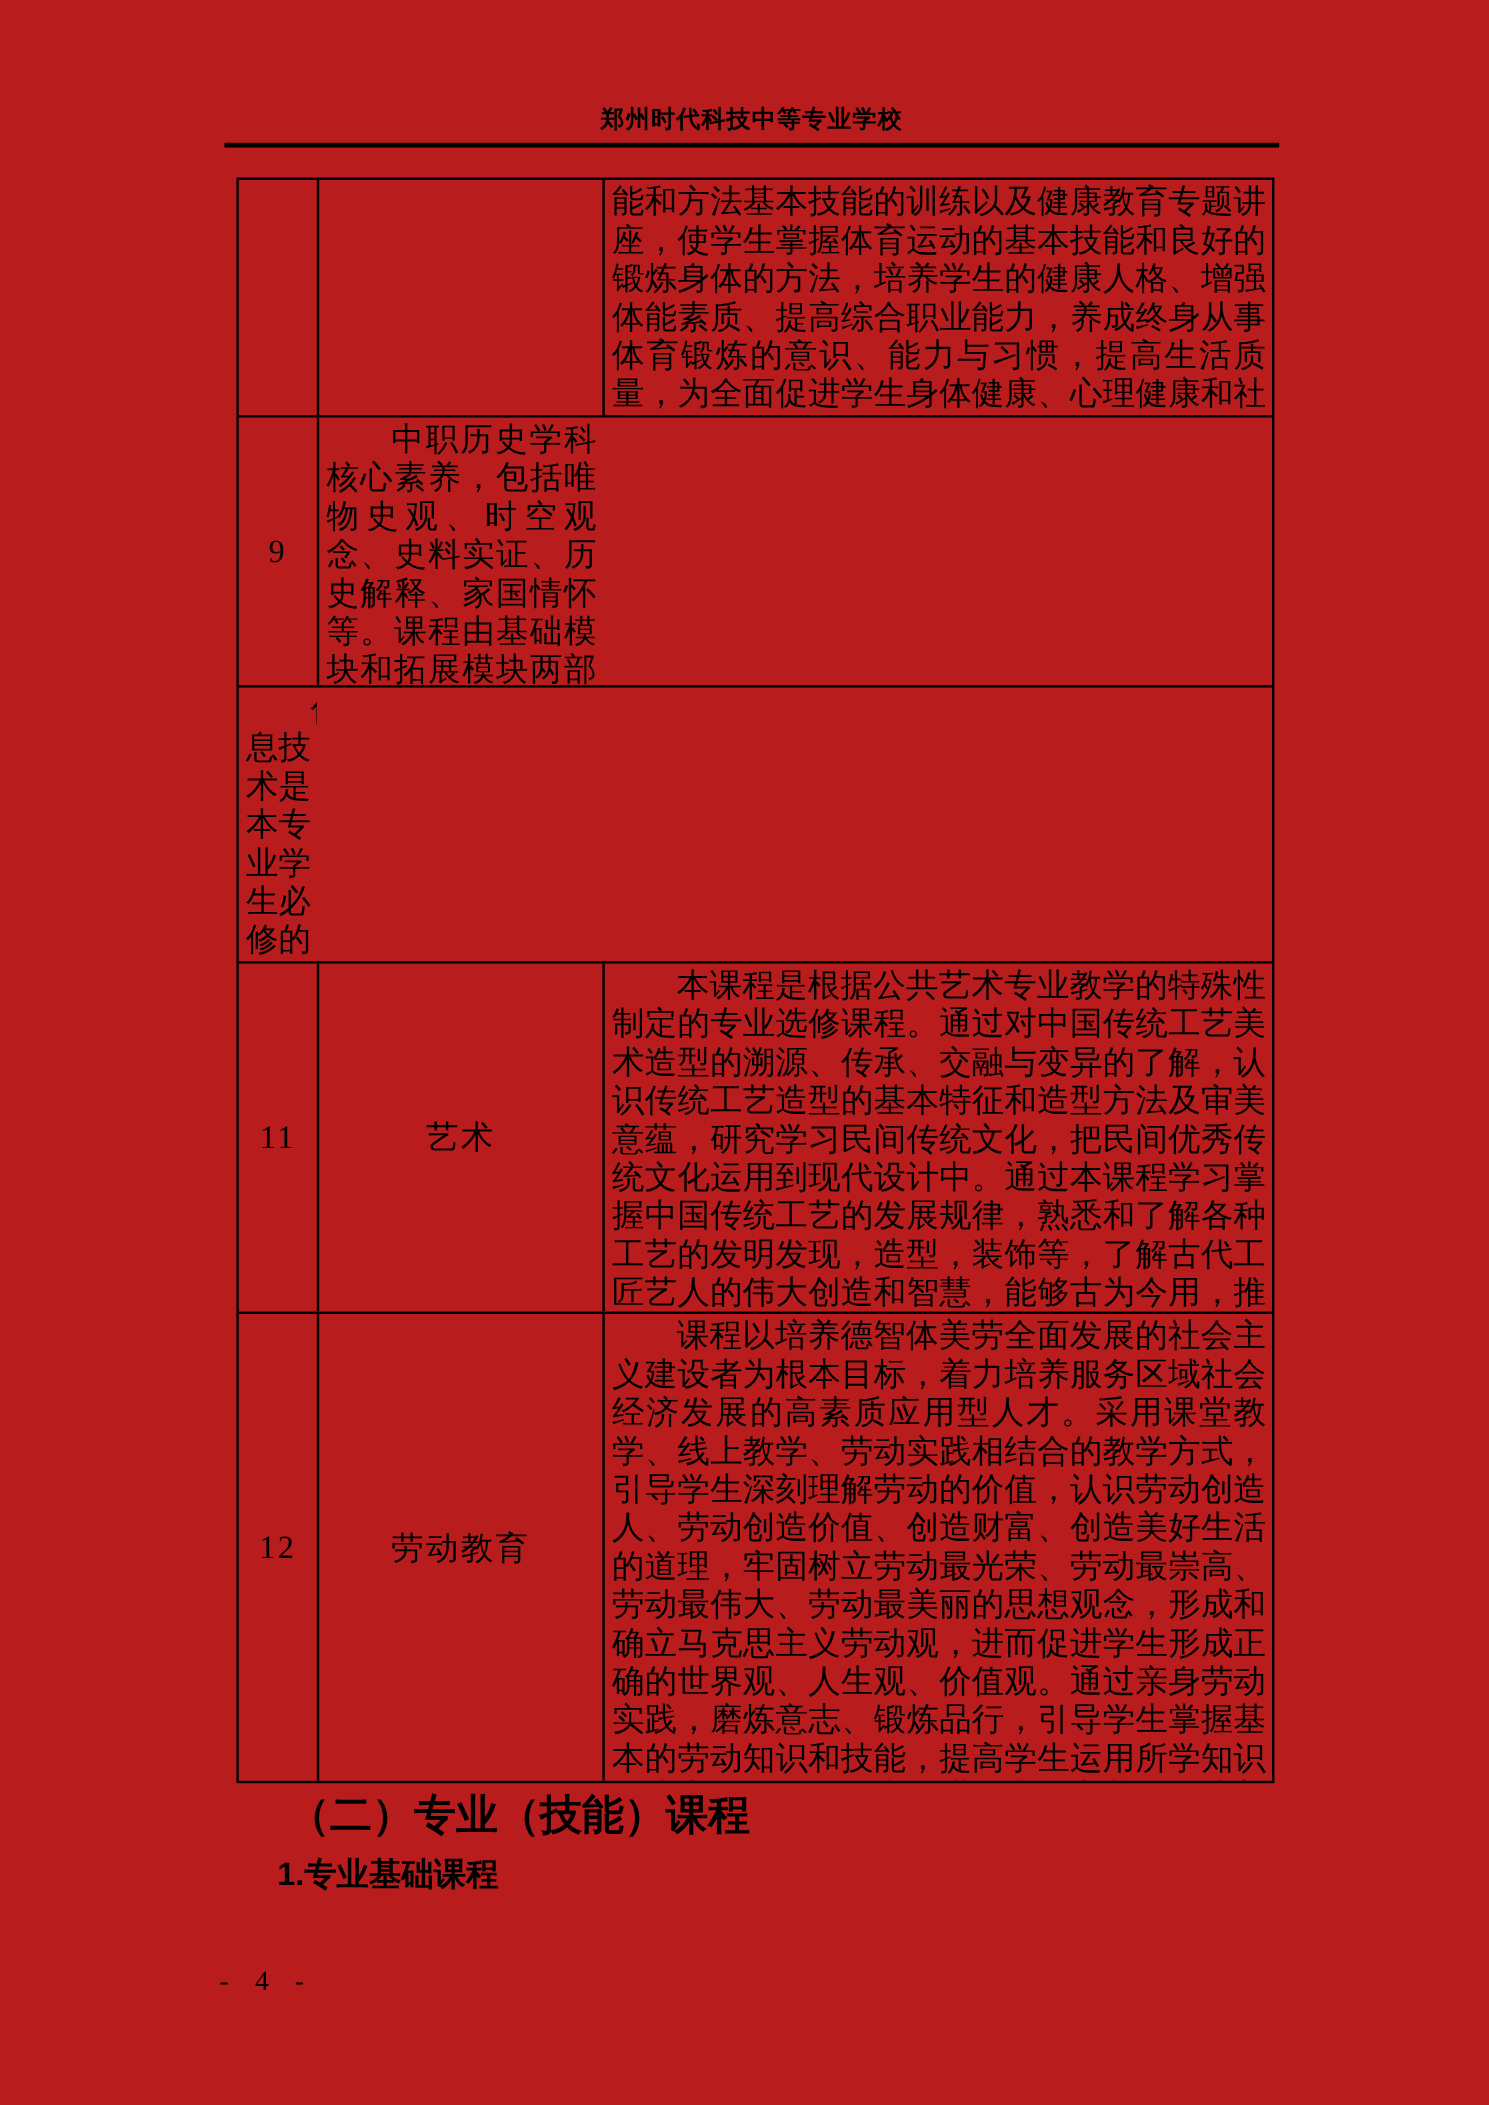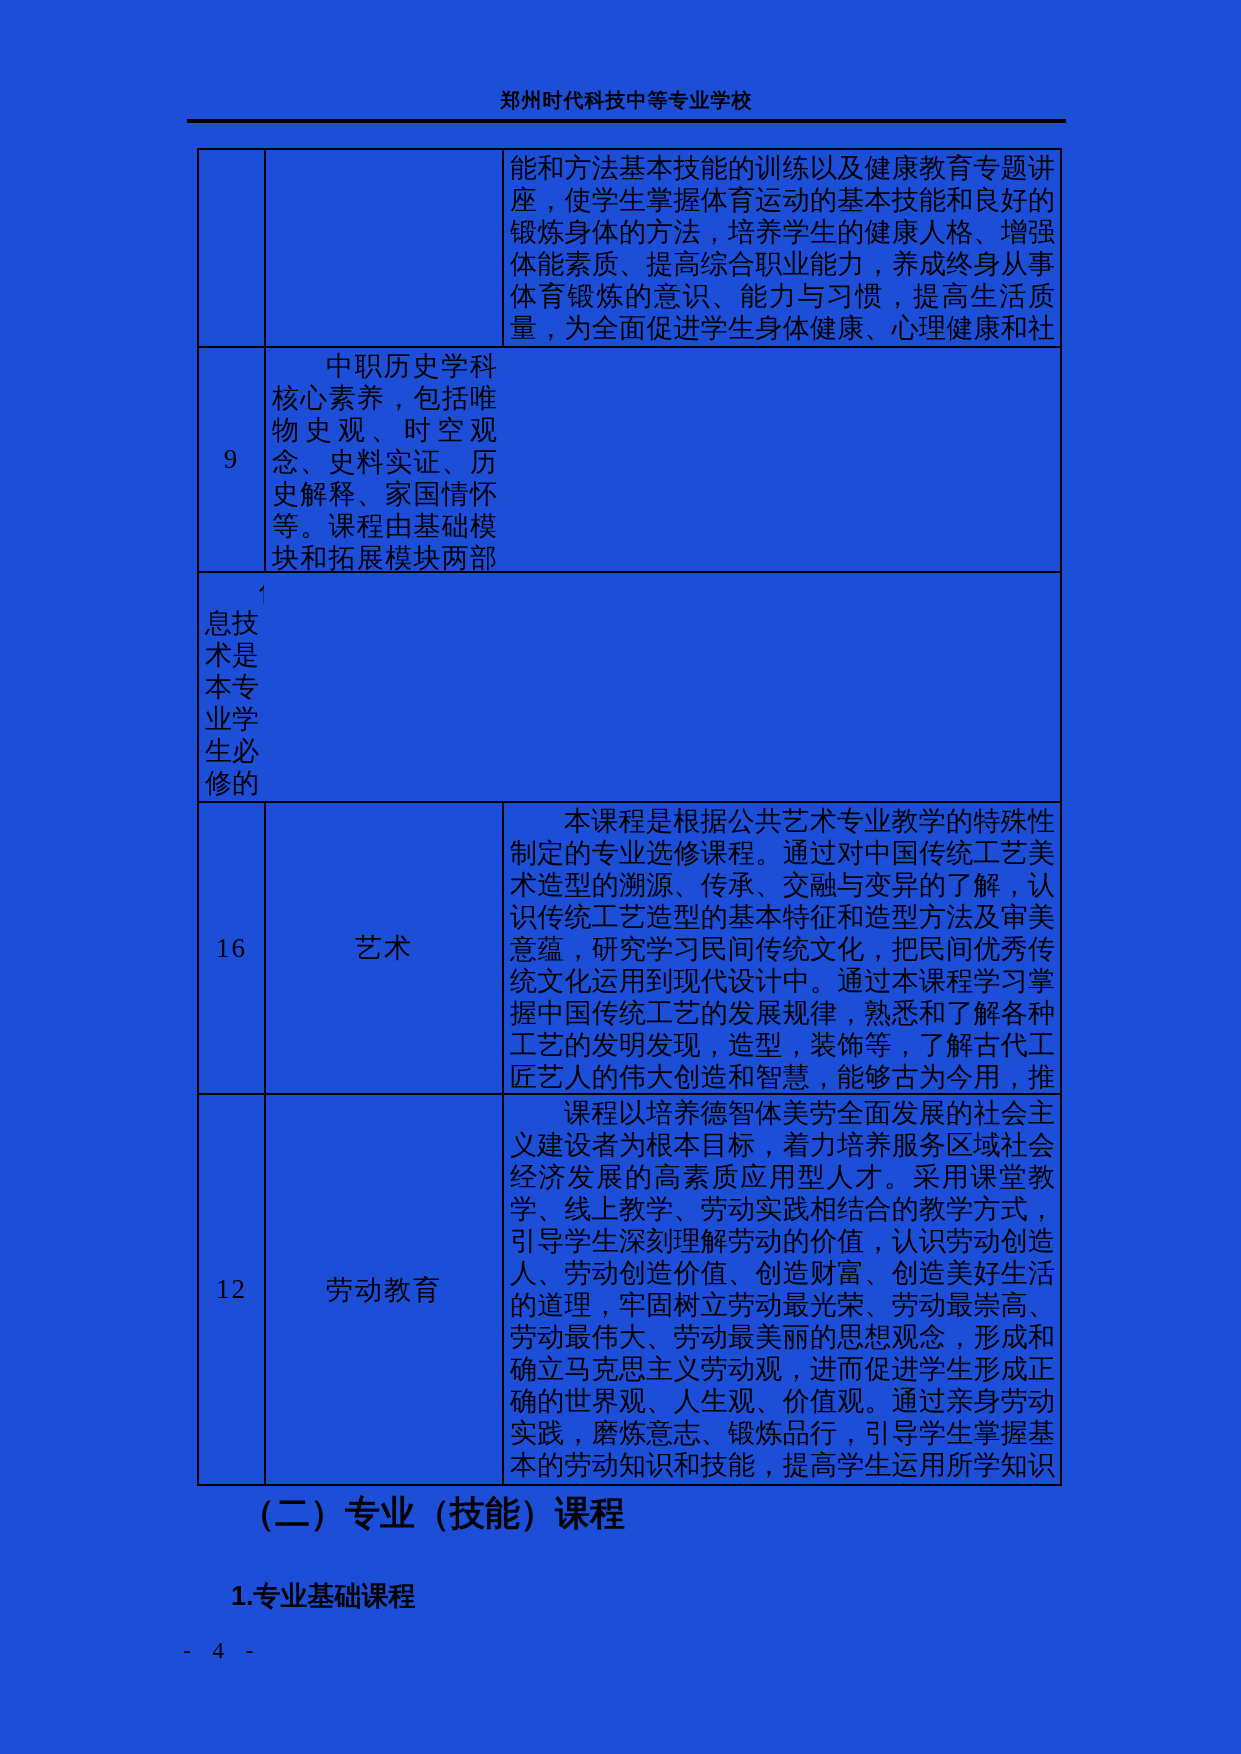--- a/index.html
+++ b/index.html
@@ -5,21 +5,21 @@
   html, body {
     margin: 0;
     padding: 0;
     background: #9e9e9e;
   }
   .page {
     position: relative;
     width: 1241px;
     height: 1754px;
     margin: 0 auto;
-    background: #1d4ed8;
+    background: #b91c1c;
     color: #000000;
     font-family: "Liberation Serif", "DejaVu Serif", serif;
     overflow: hidden;
   }
 
   
   .page-header {
     position: absolute;
     left: 187px;
     top: 88px;
@@ -88,21 +88,21 @@
     left: 240px;
     top: 1497px;
     font-family: "Liberation Sans", "DejaVu Sans", sans-serif;
     font-weight: bold;
     font-size: 35px;
     line-height: 32px;
   }
   .subsection-heading {
     position: absolute;
     left: 231px;
-    top: 1580px;
+    top: 1546px;
     font-family: "Liberation Sans", "DejaVu Sans", sans-serif;
     font-weight: bold;
     font-size: 27px;
     line-height: 32px;
   }
 
   
   .page-number {
     position: absolute;
     left: 183px;
@@ -137,21 +137,21 @@
       </div>
     </div>
 
     <div class="t-row">
       <div class="cell cell-desc">
         <div class="para">信息技术是本专业学生必修的一门公共基础课程，主要内容是学习计算机应用基础知识，提高学生计算机基本操作、办公应用、网络应用、多媒体技术应用等方面技能；培养学生应用计算机解决工作与生活中实际问题的能力，使学生能够根据职业需求运用计算机获取信息、处理信息、分析信息、发布信息，逐渐养成独立思考、主动探究的学习习惯，提升学生的信息运用能力。</div>
       </div>
     </div>
 
     <div class="t-row">
-      <div class="cell cell-num">16</div>
+      <div class="cell cell-num">11</div>
       <div class="cell cell-course">艺术</div>
       <div class="cell cell-desc">
         <div class="para">本课程是根据公共艺术专业教学的特殊性制定的专业选修课程。通过对中国传统工艺美术造型的溯源、传承、交融与变异的了解，认识传统工艺造型的基本特征和造型方法及审美意蕴，研究学习民间传统文化，把民间优秀传统文化运用到现代设计中。通过本课程学习掌握中国传统工艺的发展规律，熟悉和了解各种工艺的发明发现，造型，装饰等，了解古代工匠艺人的伟大创造和智慧，能够古为今用，推陈出新，为艺术设计创作打下坚实的理论基础。</div>
       </div>
     </div>
 
     <div class="t-row">
       <div class="cell cell-num">12</div>
       <div class="cell cell-course">劳动教育</div>
       <div class="cell cell-desc">

